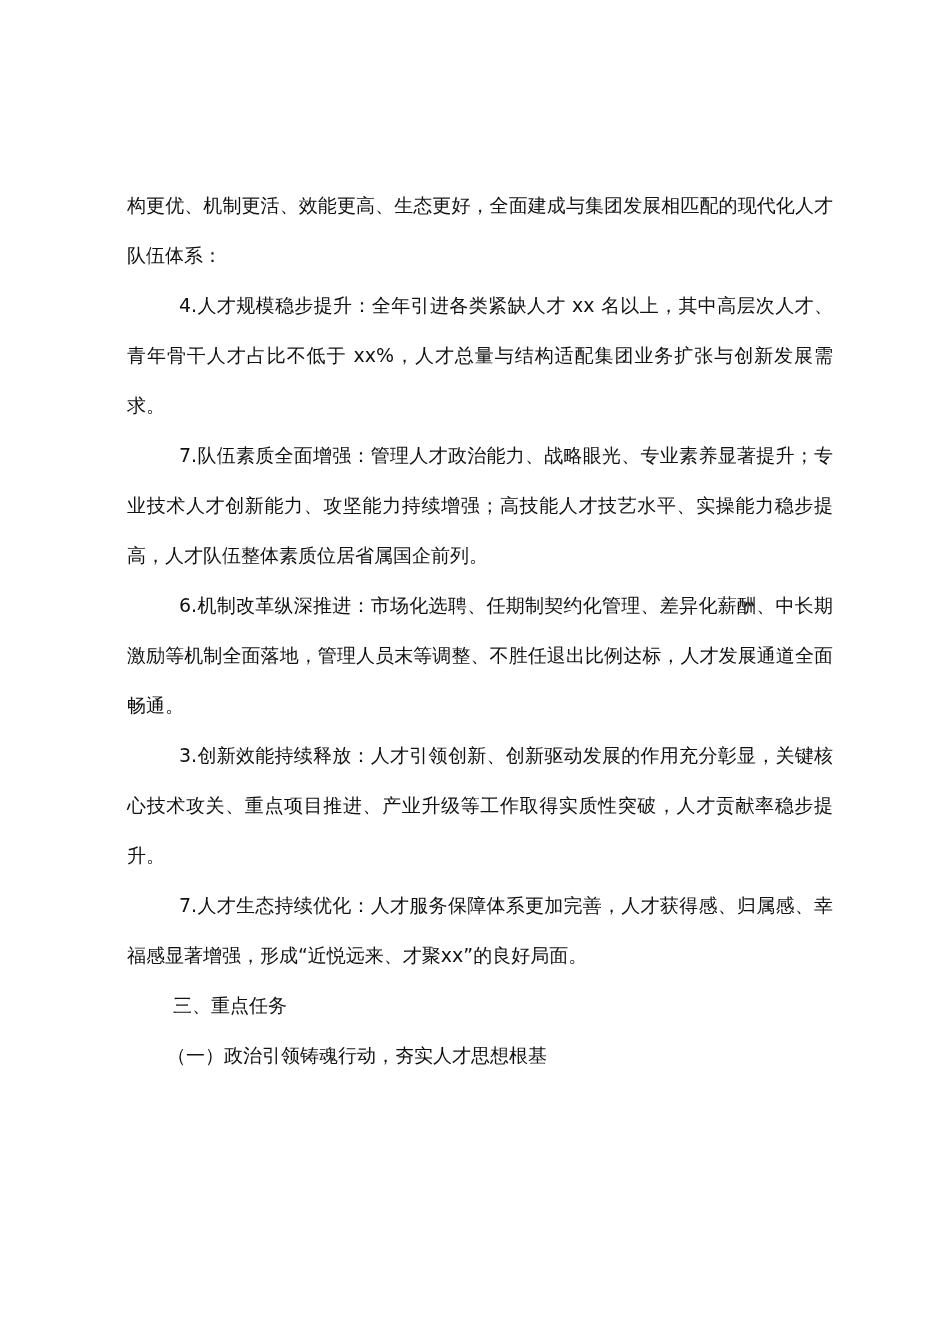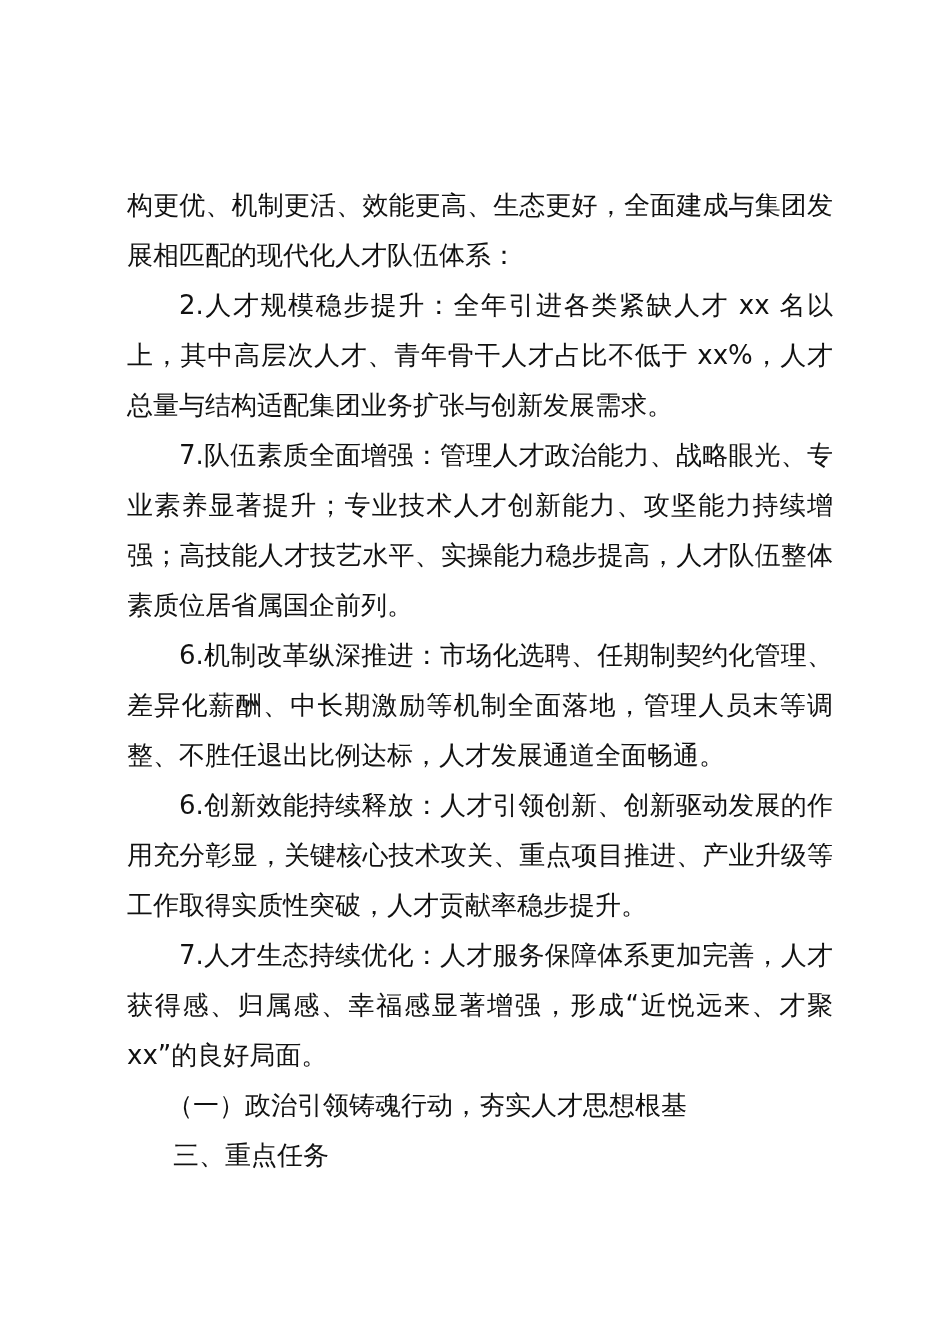--- a/index.html
+++ b/index.html
@@ -3,35 +3,35 @@
 <meta charset="utf-8">
 <style>
   html, body { margin: 0; padding: 0; background: #ffffff; }
   body { width: 950px; height: 1344px; position: relative; overflow: hidden; }
   .page {
     position: absolute;
     left: 127px;
     top: 180px;
     width: 706px;
     font-family: "DejaVu Sans", "Liberation Sans", sans-serif;
-    font-size: 26px;
+    font-size: 19px;
     color: #111111;
     line-height: 50px;
     text-align: justify;
     text-justify: inter-character;
   }
   .para { margin: 0; }
   .indent { text-indent: 52px; }
   .heading { text-indent: 46px; }
 </style>
 </head>
 <body>
 
 <div class="page">
   <p class="para">构更优、机制更活、效能更高、生态更好，全面建成与集团发展相匹配的现代化人才队伍体系：</p>
-  <p class="para indent">2.人才规模稳步提升：全年引进各类紧缺人才 xx 名以上，其中高层次人才、青年骨干人才占比不低于 xx%，人才总量与结构适配集团业务扩张与创新发展需求。</p>
+  <p class="para indent">4.人才规模稳步提升：全年引进各类紧缺人才 xx 名以上，其中高层次人才、青年骨干人才占比不低于 xx%，人才总量与结构适配集团业务扩张与创新发展需求。</p>
   <p class="para indent">7.队伍素质全面增强：管理人才政治能力、战略眼光、专业素养显著提升；专业技术人才创新能力、攻坚能力持续增强；高技能人才技艺水平、实操能力稳步提高，人才队伍整体素质位居省属国企前列。</p>
   <p class="para indent">6.机制改革纵深推进：市场化选聘、任期制契约化管理、差异化薪酬、中长期激励等机制全面落地，管理人员末等调整、不胜任退出比例达标，人才发展通道全面畅通。</p>
-  <p class="para indent">6.创新效能持续释放：人才引领创新、创新驱动发展的作用充分彰显，关键核心技术攻关、重点项目推进、产业升级等工作取得实质性突破，人才贡献率稳步提升。</p>
+  <p class="para indent">3.创新效能持续释放：人才引领创新、创新驱动发展的作用充分彰显，关键核心技术攻关、重点项目推进、产业升级等工作取得实质性突破，人才贡献率稳步提升。</p>
   <p class="para indent">7.人才生态持续优化：人才服务保障体系更加完善，人才获得感、归属感、幸福感显著增强，形成“近悦远来、才聚xx”的良好局面。</p>
+  <p class="para heading">三、重点任务</p>
   <p class="para heading" style="text-indent:40px;">（一）政治引领铸魂行动，夯实人才思想根基</p>
-  <p class="para heading">三、重点任务</p>
 </div>
 
 </body></html>

